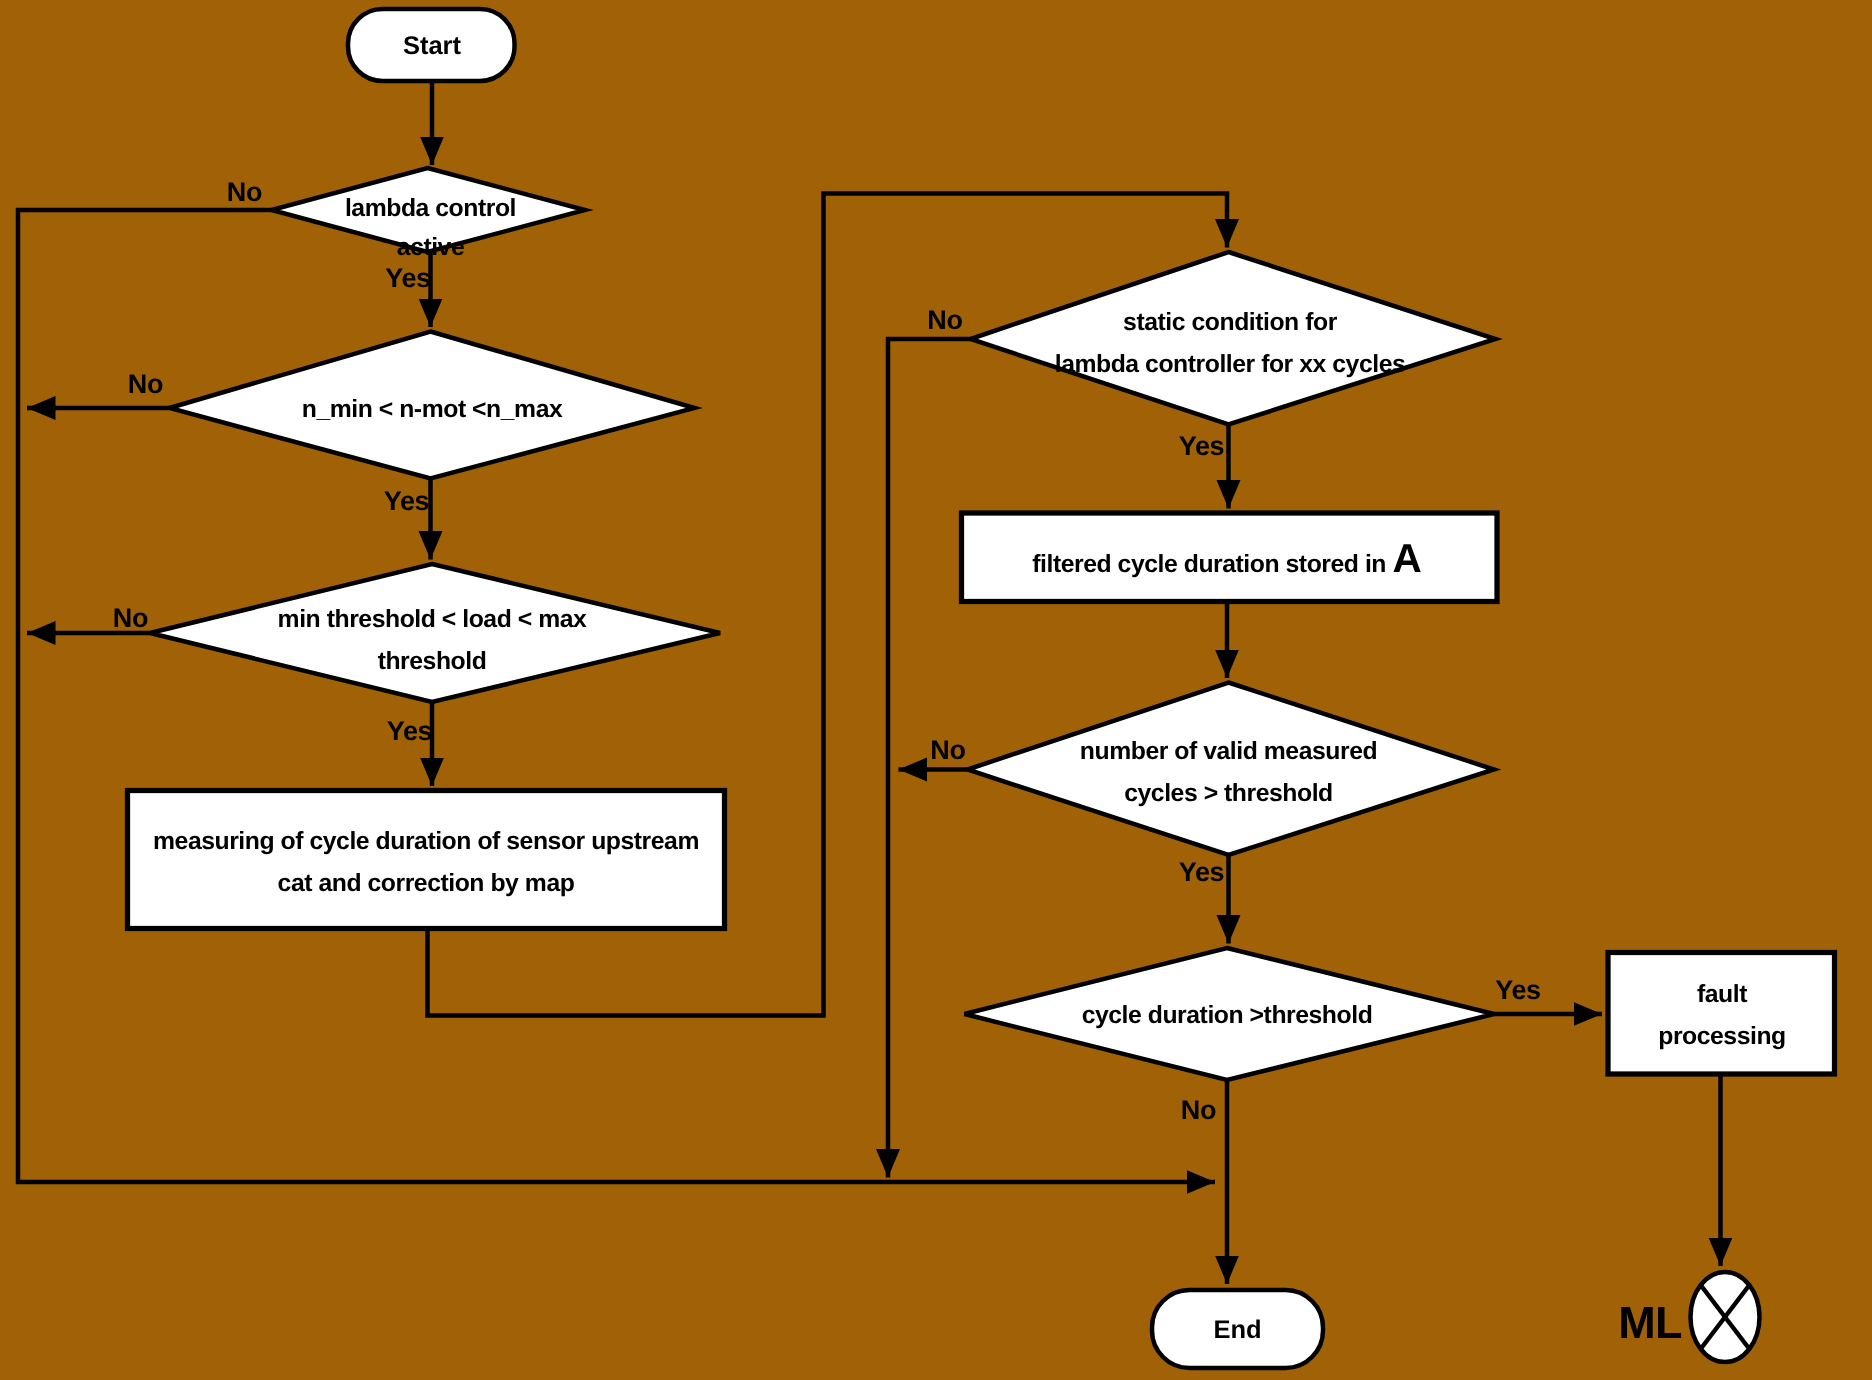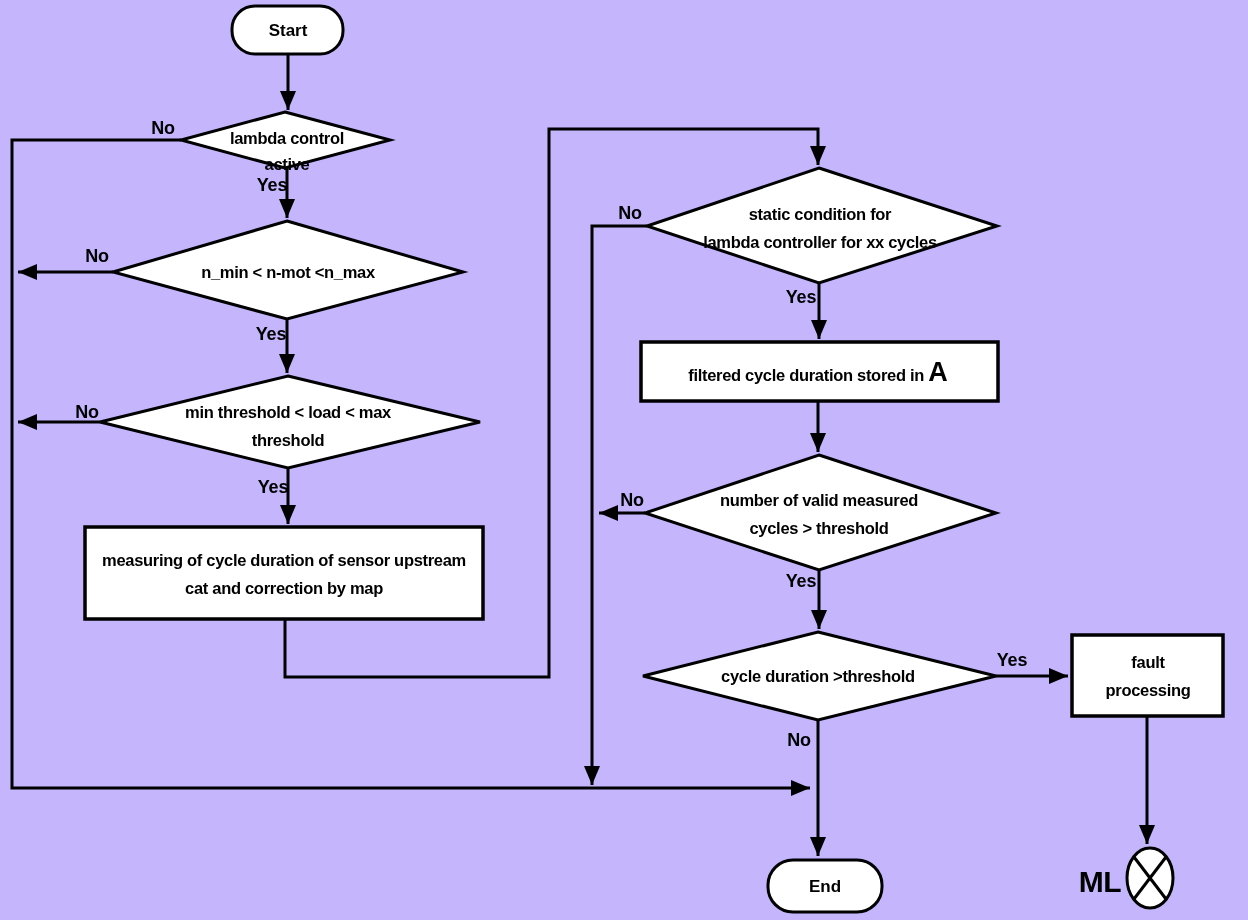--- a/index.html
+++ b/index.html
@@ -1,16 +1,16 @@
 <!DOCTYPE html>
 <html><head>
 <meta charset="utf-8">
 <style>
   html, body { margin: 0; padding: 0; background: #ffffff; }
-  .canvas-wrap { width: 1248px; height: 920px; background: #c4b5fd; }
+  .canvas-wrap { width: 1248px; height: 920px; background: #a16207; }
   svg { display: block; }
   .shape  { fill: #ffffff; stroke: #000000; stroke-width: 3; }
   .rectn  { fill: #ffffff; stroke: #000000; stroke-width: 3.5; }
   .edge   { fill: none; stroke: #000000; stroke-width: 3; }
   .nlbl   { font-family: "Liberation Sans", sans-serif; font-weight: bold; font-size: 16.5px;
             fill: #000000; text-anchor: middle; letter-spacing: -0.3px; }
   .ynlbl  { font-family: "Liberation Sans", sans-serif; font-weight: bold; font-size: 18px;
             fill: #000000; text-anchor: middle; letter-spacing: -0.2px; }
   .term   { font-family: "Liberation Sans", sans-serif; font-weight: bold; font-size: 17px;
             fill: #000000; text-anchor: middle; }

